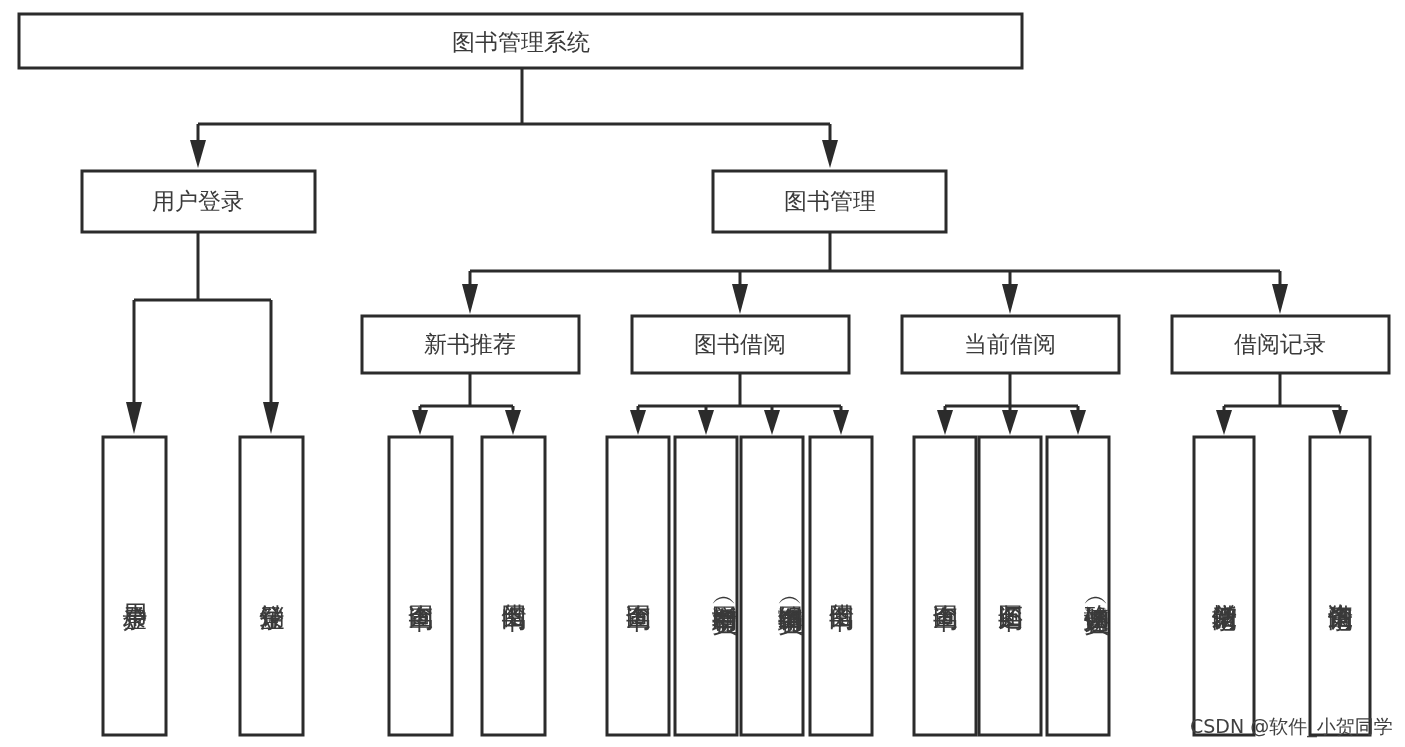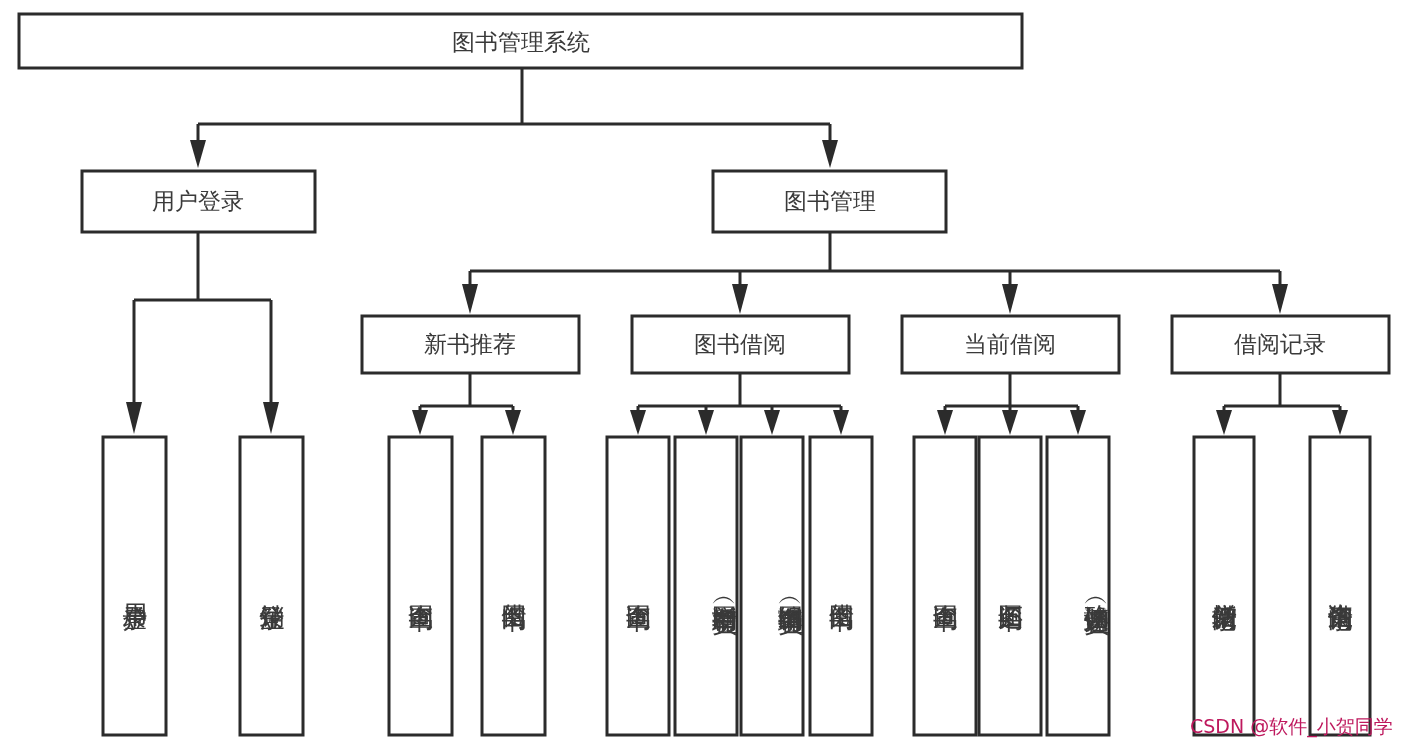--- a/index.html
+++ b/index.html
@@ -33,21 +33,21 @@
     display:flex;
     align-items:flex-start;
     justify-content:center;
     pointer-events:none;
   }
   .leaf-label.center-v{align-items:center;}
   .watermark{
     position:absolute;
     font-family:"DejaVu Sans","Liberation Sans",sans-serif;
     font-size:19px;
-    color:#be185d;
+    color:#404040;
     white-space:nowrap;
     user-select:none;
   }
 </style>
 </head>
 <body>
 
 <div id="diagram-root">
 
   <svg class="diagram-canvas" viewBox="0 0 1405 747">

